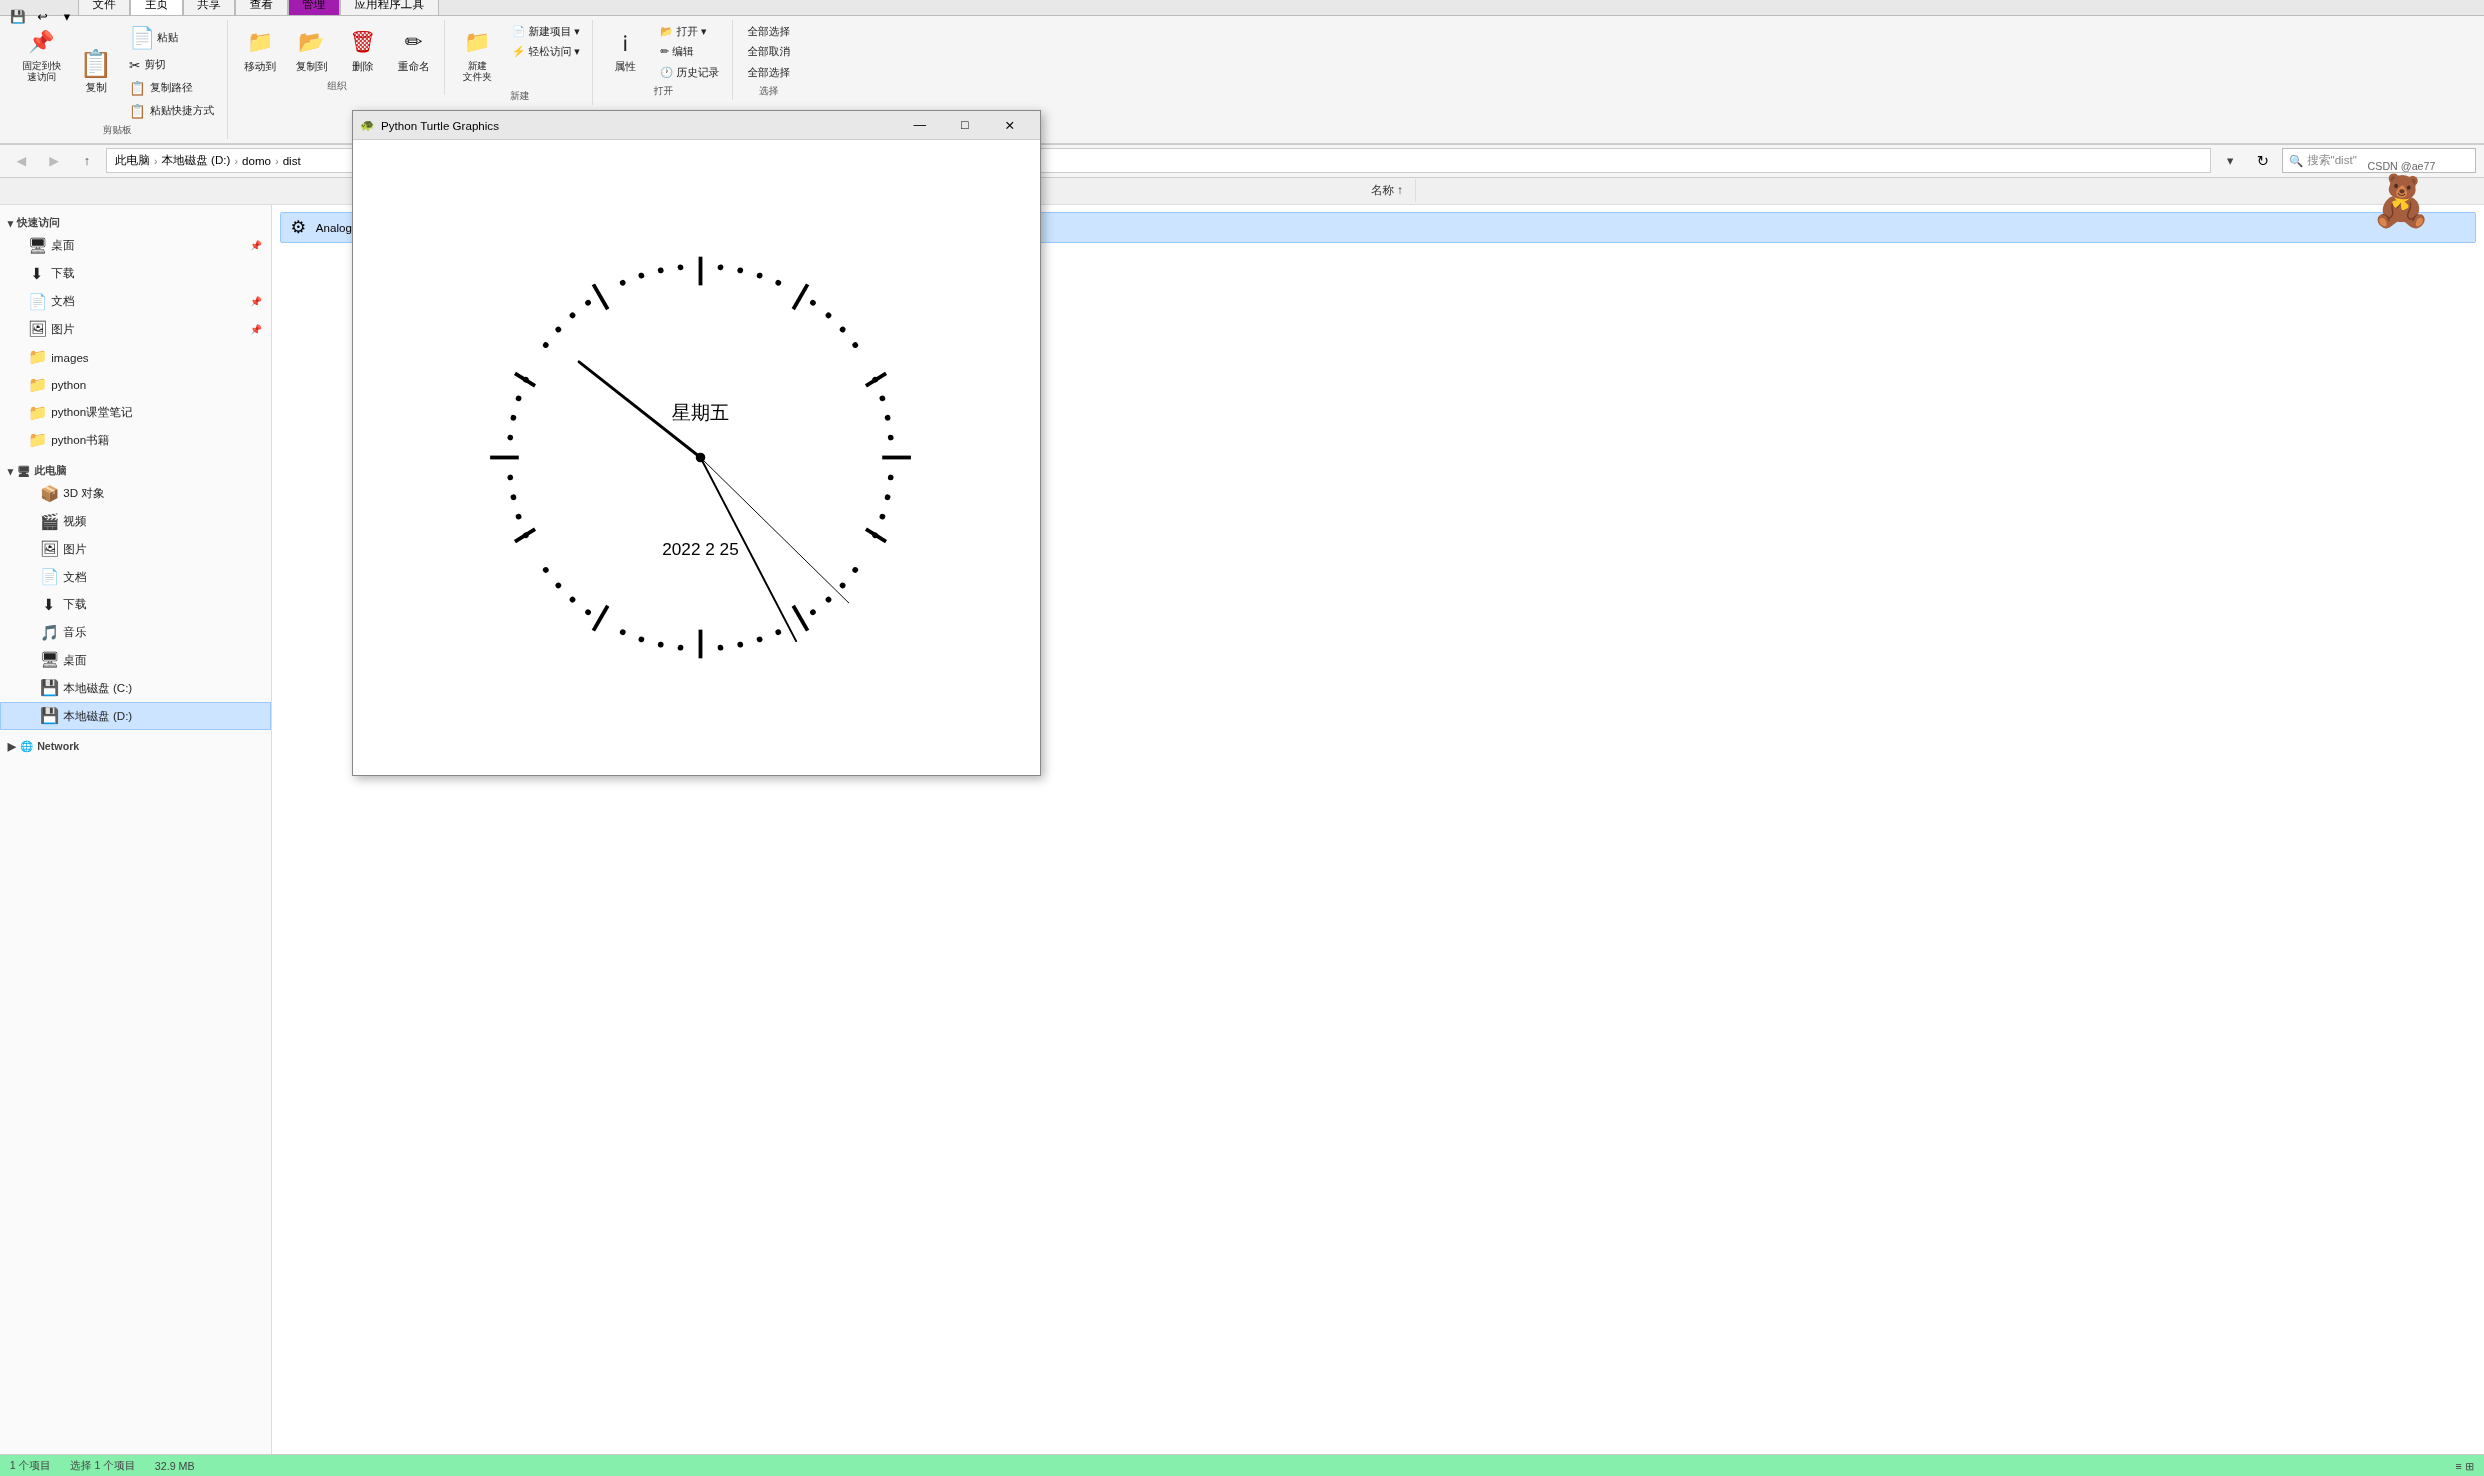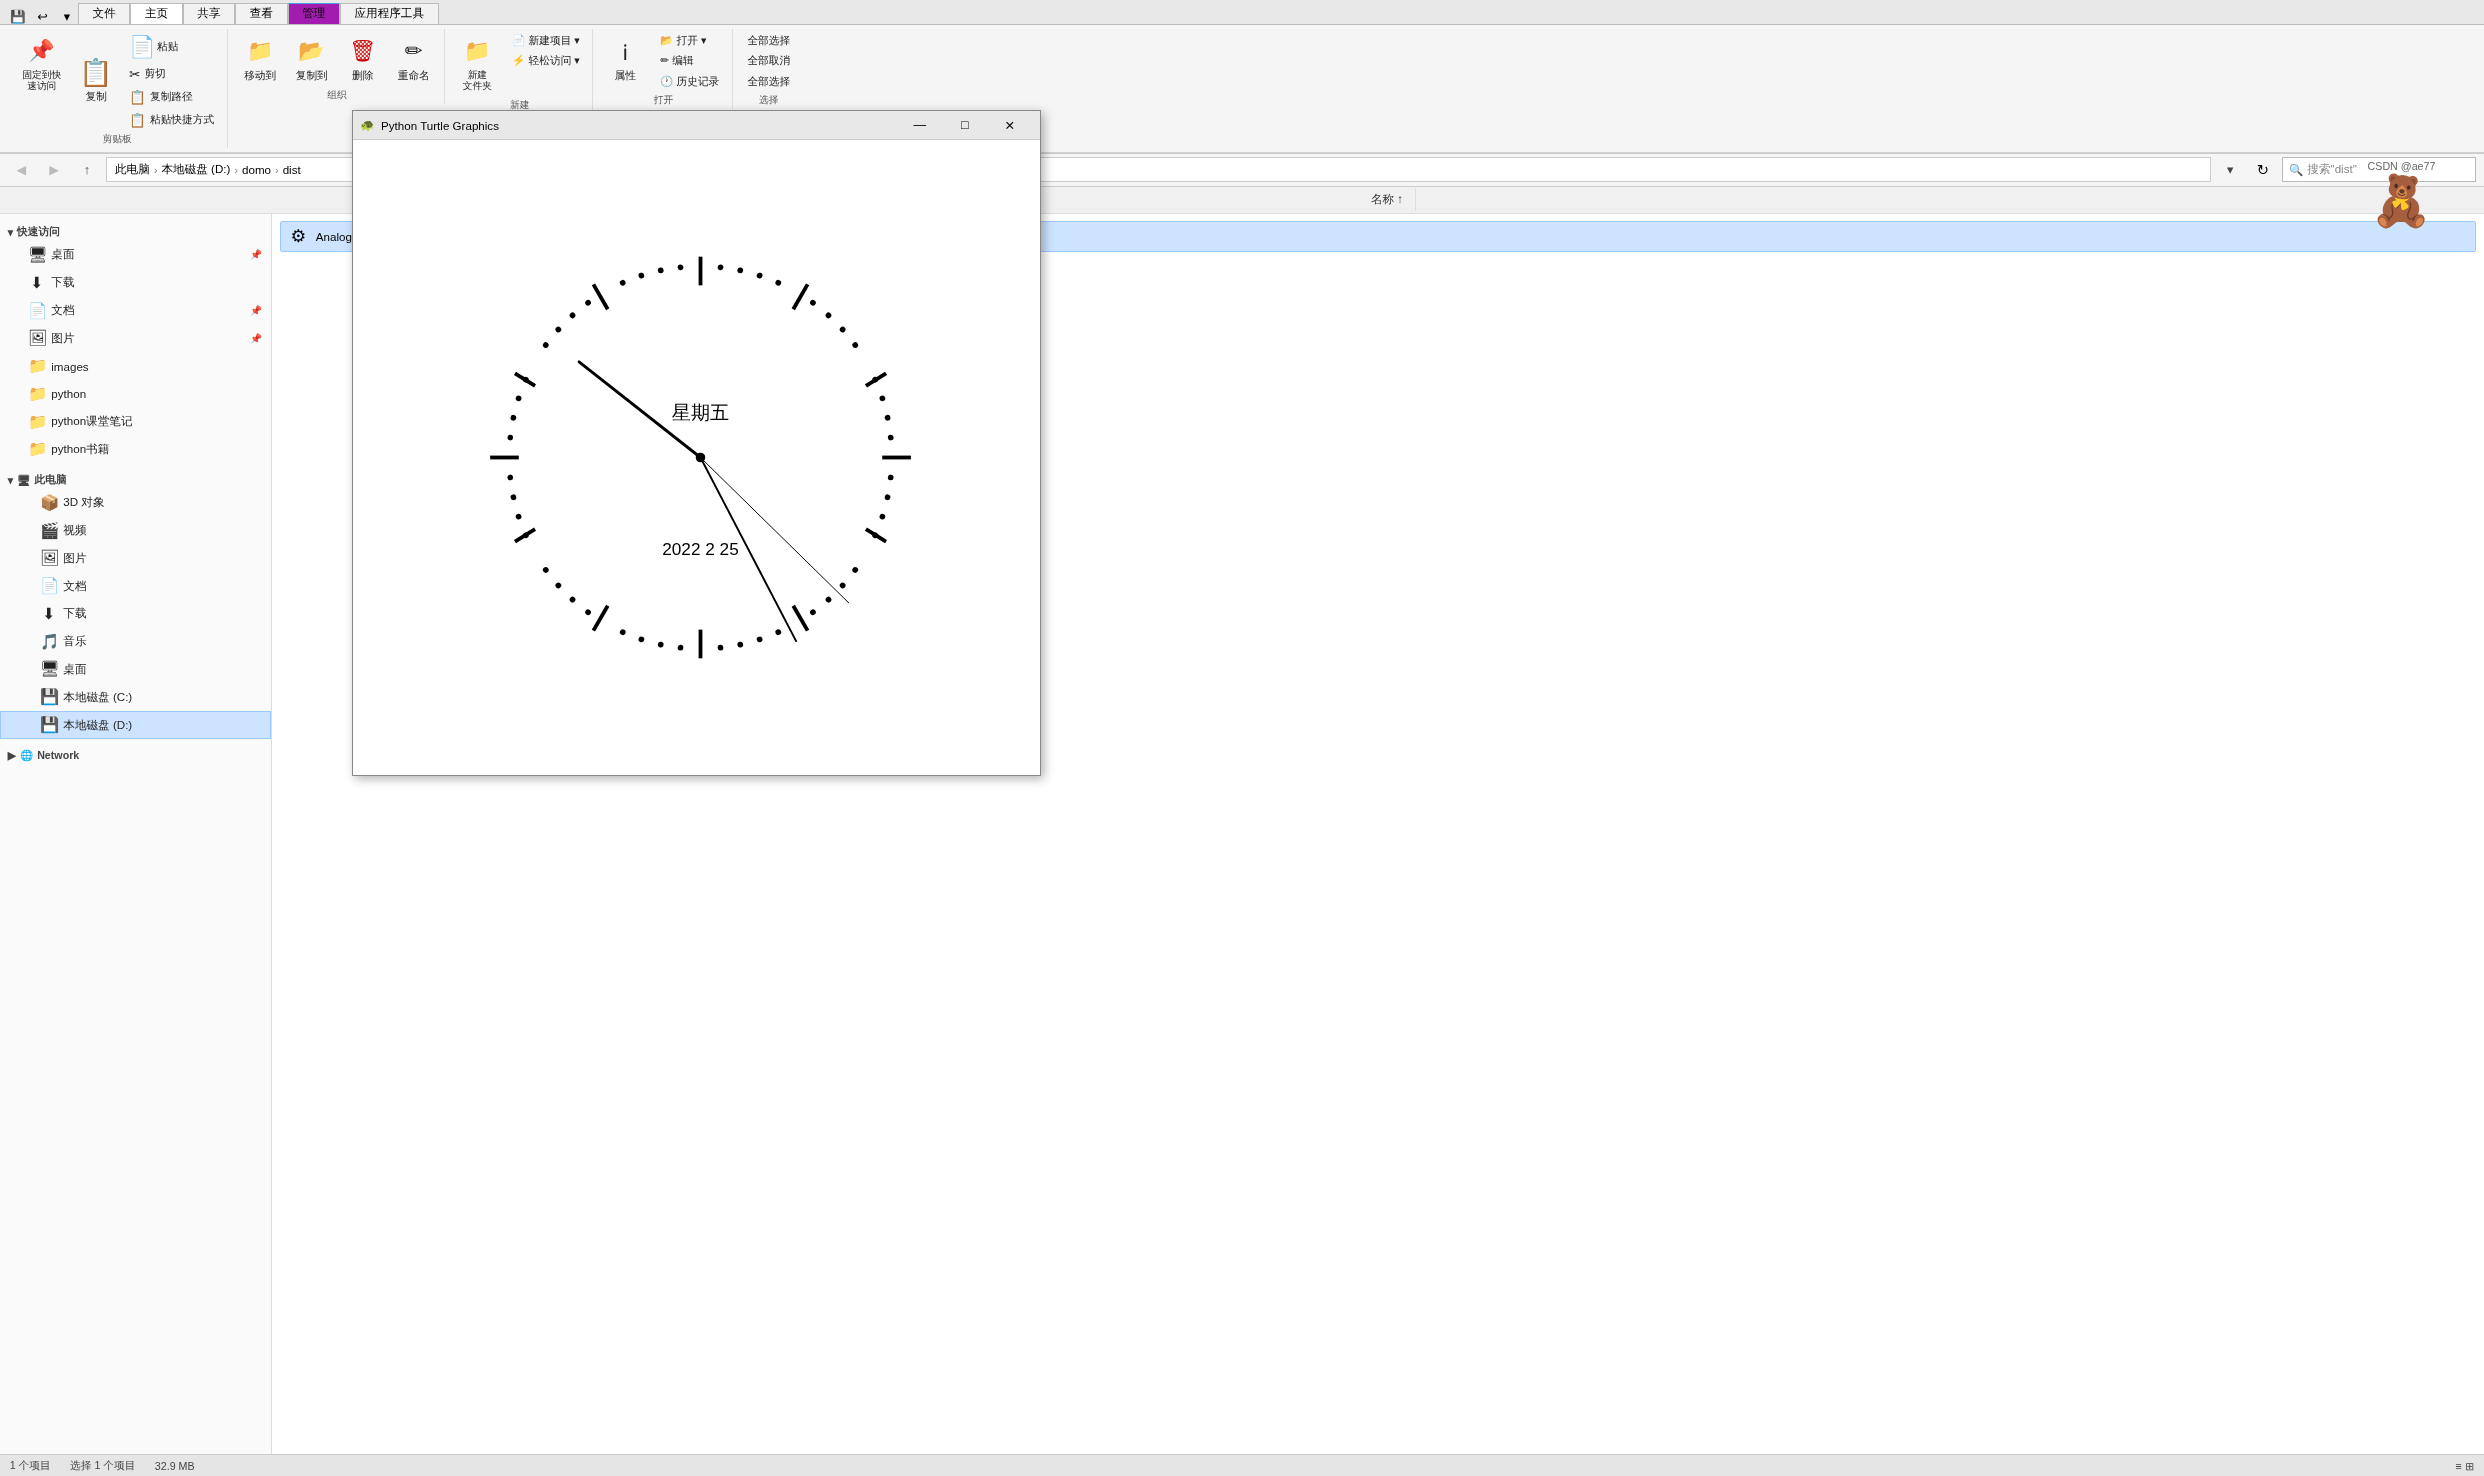--- a/index.html
+++ b/index.html
@@ -26,21 +26,21 @@
 
     
     .ribbon {
       background: #f2f2f2;
       border-bottom: 1px solid #ccc;
       flex-shrink: 0;
     }
 
     .ribbon-tabs {
       display: flex;
-      height: 25px;
+      height: 16px;
       align-items: flex-end;
       padding-left: 78px;
       background: #e8e8e8;
       border-bottom: 1px solid #bbb;
     }
 
     .ribbon-tab {
       padding: 2.9px 13.6px;
       font-size: 11.6px;
       border: 1px solid #bbb;
@@ -325,21 +325,21 @@
       border-radius: 1.9px;
     }
     .file-item.selected { background: #cce4ff; border-color: #99c9ff; }
 
     .file-icon { font-size: 17.5px; width: 19.4px; text-align: center; }
     .file-name { font-size: 11.6px; }
 
     
     .status-bar {
       height: 23px;
-      background: #e5e5e5;
+      background: #86efac;
       border-top: 1px solid #ccc;
       display: flex;
       align-items: center;
       padding: 0 9.7px;
       font-size: 10.7px;
       color: #444;
       gap: 19.4px;
     }
 
     .status-right {

